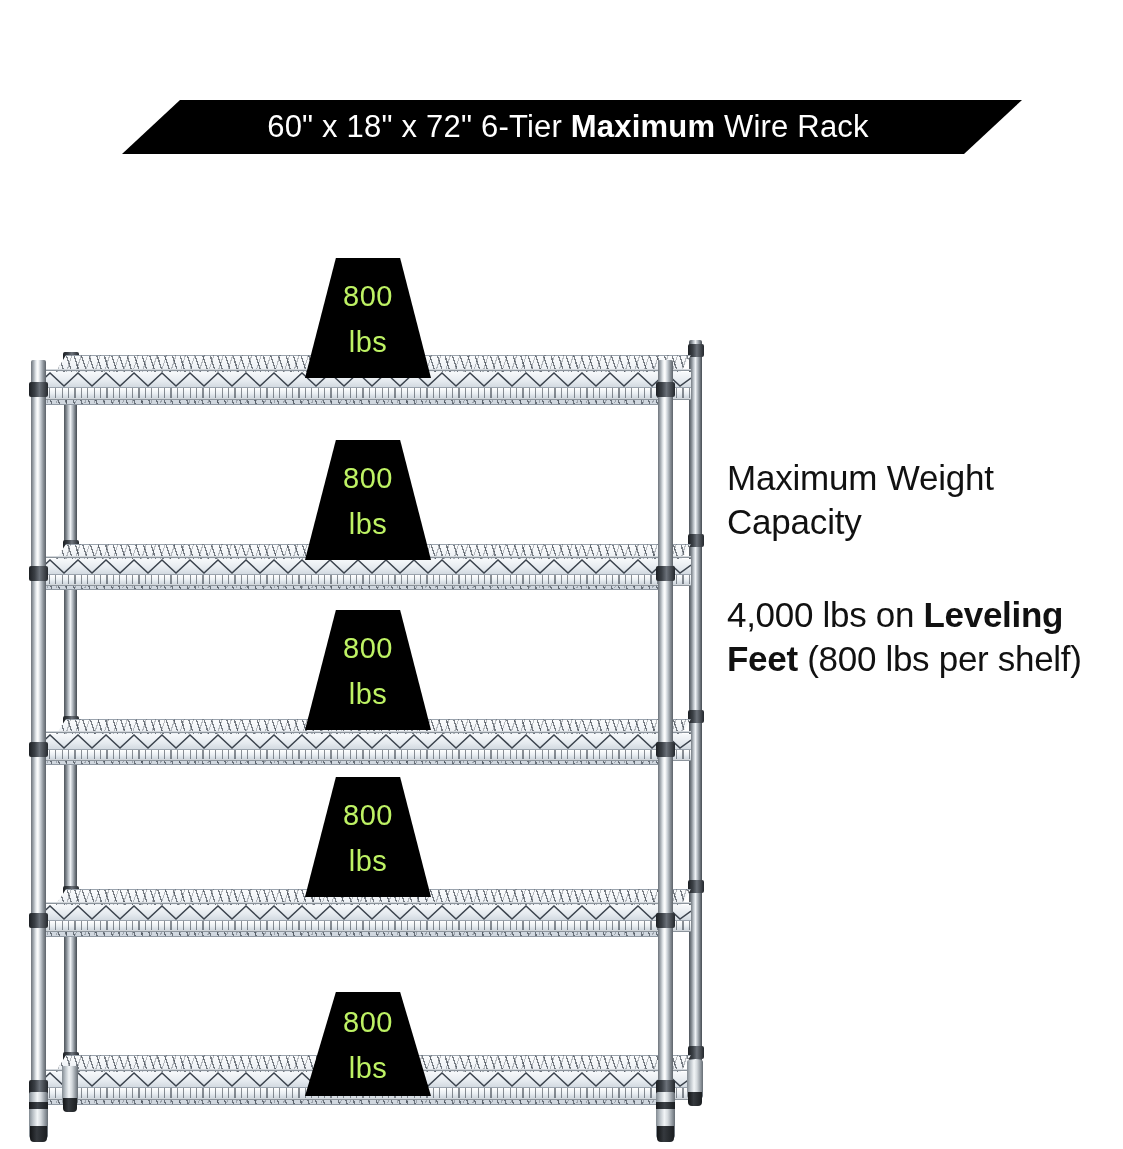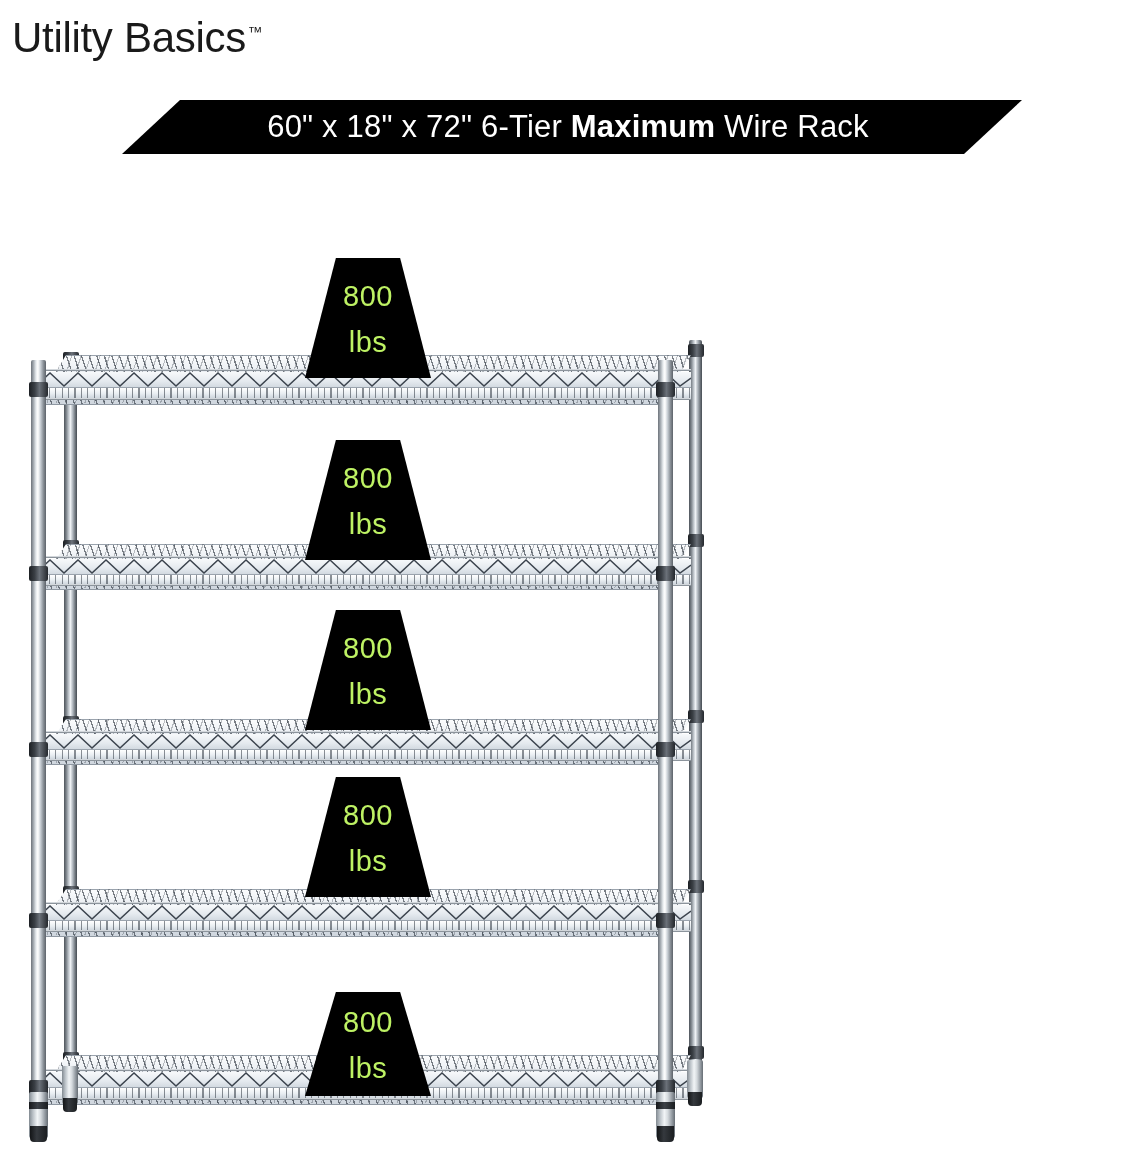--- a/index.html
+++ b/index.html
@@ -150,23 +150,20 @@
     font-size:29px;line-height:46px;
     letter-spacing:0.5px;
   }
   .badge .num{margin-top:2px;}
 </style>
 </head>
 <body>
 
 <div class="page">
 
-  <div class="logo">
-    <span>Utility Basics</span><span class="tm">™</span>
-  </div>
 
   <div class="banner">
     <div class="banner-text">
       <span>60" x 18" x 72"</span>
       <span>6-Tier</span>
       <b>Maximum</b>
       <span>Wire Rack</span>
     </div>
   </div>
 
@@ -300,17 +297,21 @@
     </div>
 
     <div class="badge" style="left:305px;top:992px;width:126px;height:104px;">
       <span class="num">800</span>
       <span class="unit">lbs</span>
     </div>
 
   </div>
 
   <div class="copy">
-
+    <h2>Maximum Weight Capacity</h2>
+
+    <p class="blk-1">
+      <span>4,000 lbs on </span><b>Leveling Feet</b><span> (800 lbs per shelf)</span>
+    </p>
 
   </div>
 
 </div>
 
 </body></html>

